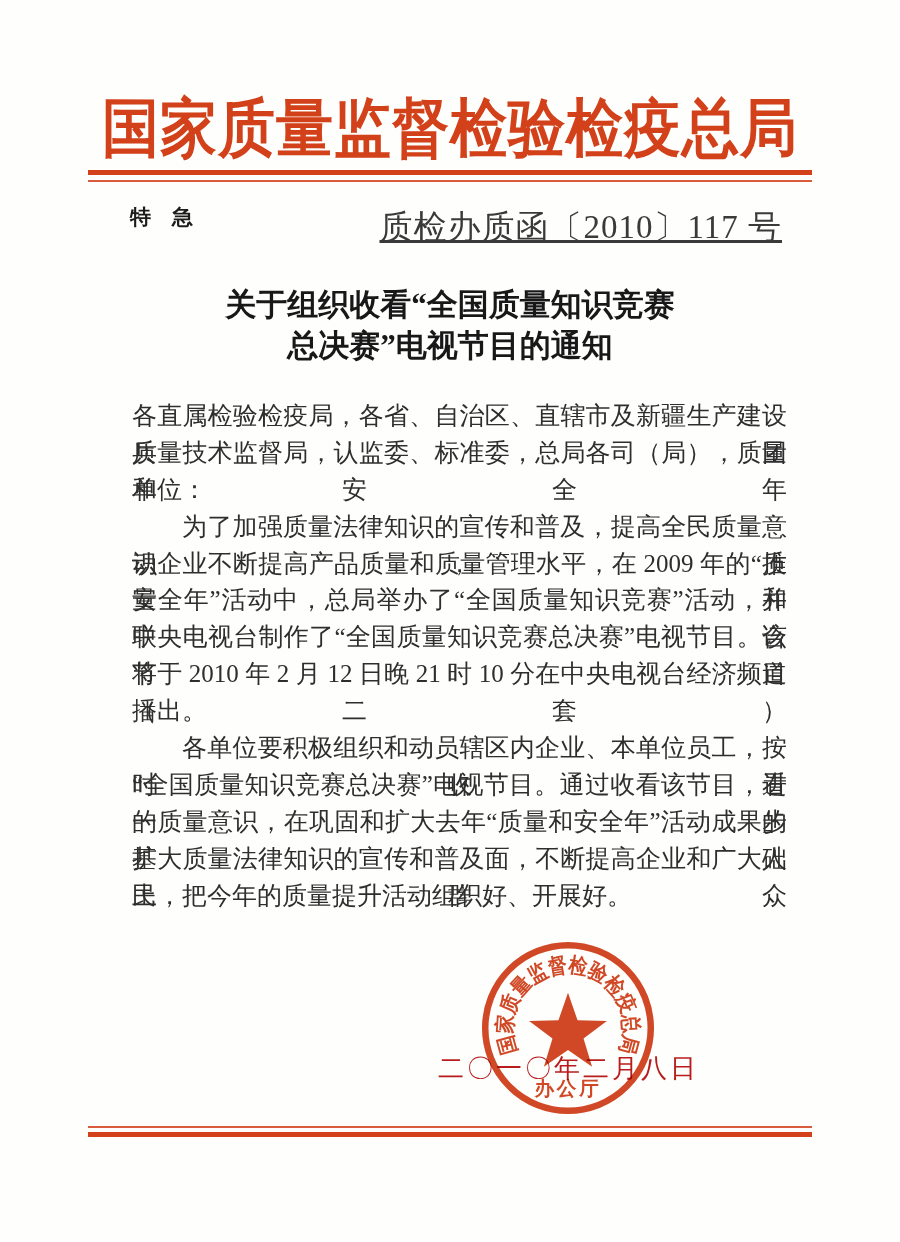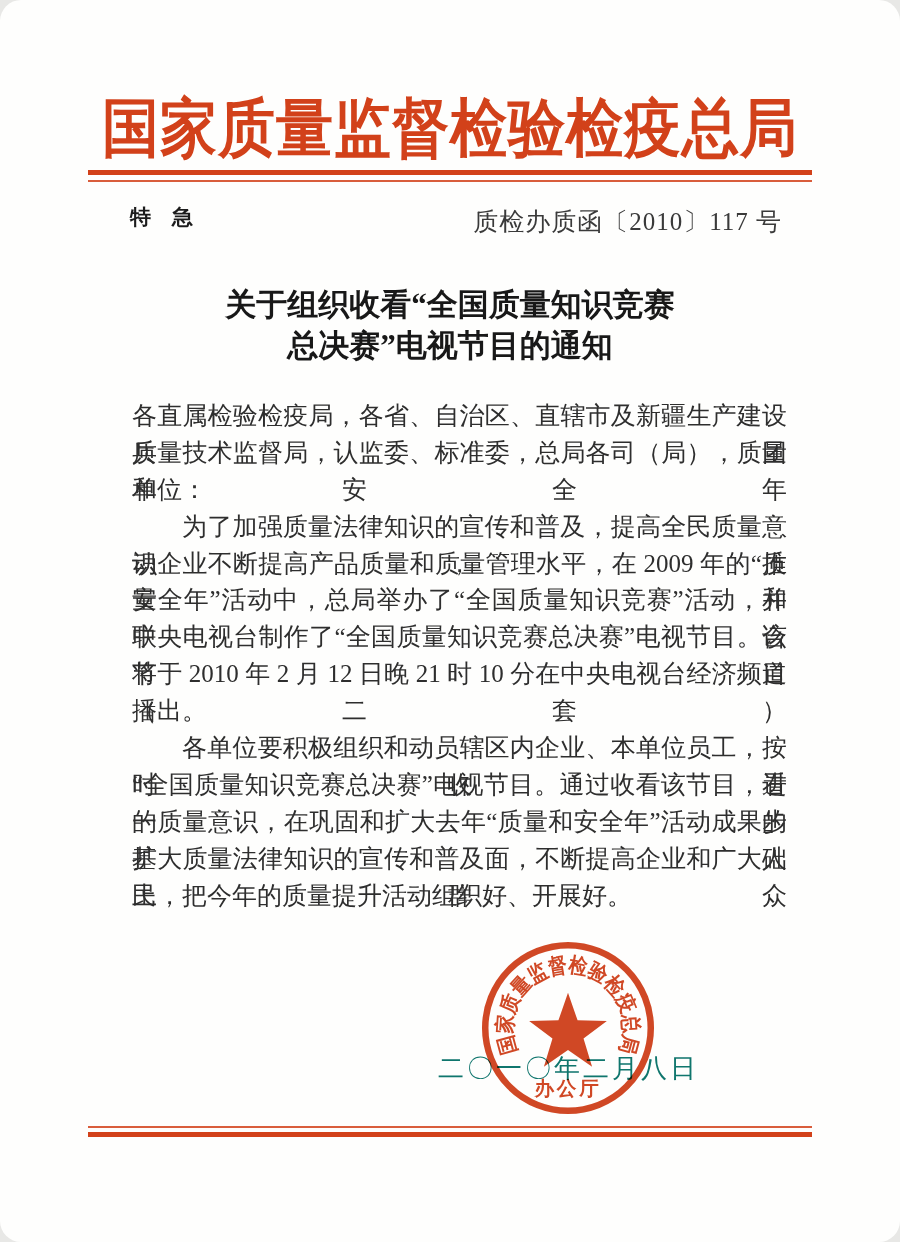--- a/index.html
+++ b/index.html
@@ -3,21 +3,20 @@
 <meta charset="utf-8">
 <style>
   html,body{margin:0;padding:0;background:#e8e8e6;}
   .page{
     position:relative;
     width:900px;height:1242px;
     margin:0 auto;
     background:#fefefd;
     overflow:hidden;
     font-family:"Liberation Serif","DejaVu Serif",serif;
-    border-radius:21px;
   }
   
   .org-title{
     position:absolute;top:86px;left:0;width:900px;
     text-align:center;
     font-size:57px;font-weight:bold;
     color:var(--header-red,#d2411a);
     letter-spacing:1px;
     transform:scaleY(1.12);transform-origin:center top;
     white-space:nowrap;
@@ -28,21 +27,21 @@
   .rule-bottom-thin{top:1126px;height:2px;opacity:.85;}
   .rule-bottom-thick{top:1132px;height:5px;}
   
   .urgency{
     position:absolute;top:203px;left:130px;
     font-size:21px;font-weight:bold;color:#1c1c1c;
     font-family:"Liberation Sans","DejaVu Sans",sans-serif;
   }
   .doc-no{
     position:absolute;top:205px;right:118px;
-    font-size:25px;color:#3a3a3a;letter-spacing:1px;
+    font-size:33px;color:#3a3a3a;letter-spacing:1px;text-decoration:underline;
   }
   
   .doc-title{
     position:absolute;top:284px;left:0;width:900px;
     text-align:center;color:#181818;
     font-size:31px;font-weight:bold;line-height:41px;
   }
   
   .doc-body{
     position:absolute;top:398px;left:132px;width:655px;
@@ -53,21 +52,21 @@
   .body-line.fill{white-space:normal;text-align:justify;text-align-last:justify;}
   .body-line.indent{text-indent:2em;font-family:Liberation Serif, serif;}
   
   .seal{
     position:absolute;left:475px;top:935px;width:186px;height:186px;
     mix-blend-mode:multiply;opacity:.93;
   }
   .sign-date{
     position:absolute;top:1051px;left:438px;width:244px;
     text-align:center;
-    font-size:26px;color:#0f766e;letter-spacing:3px;
+    font-size:26px;color:#b91c1c;letter-spacing:3px;
     mix-blend-mode:multiply;white-space:nowrap;
   }
 </style>
 </head>
 <body>
 
 <div class="page" style="--header-red: #d2411a; --seal-red: #ce3a14;">
 
   <div class="org-title">国家质量监督检验检疫总局</div>
 

